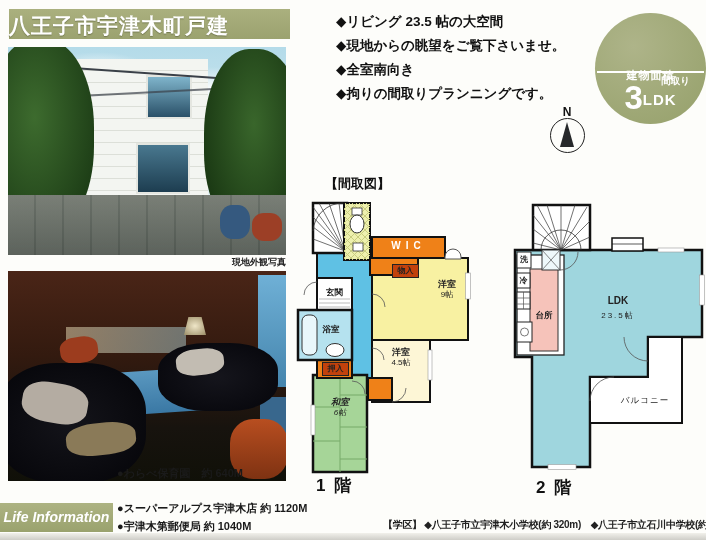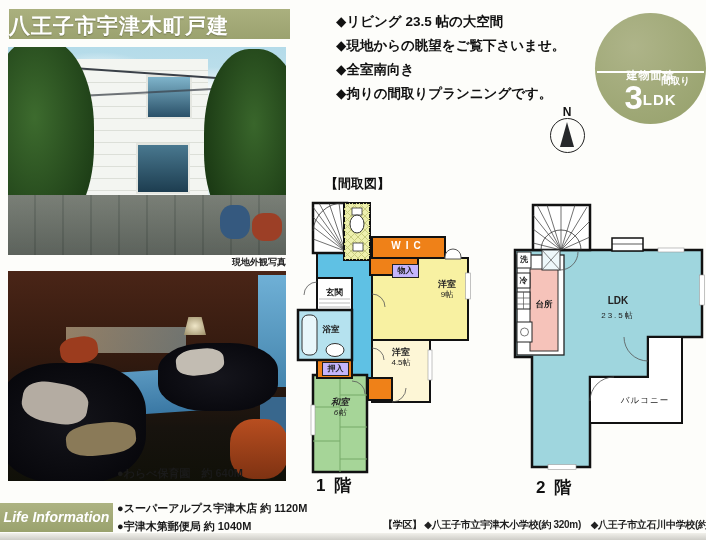--- a/index.html
+++ b/index.html
@@ -52,21 +52,21 @@
 
   
   .plan-title{left:325px;top:175px;font-size:13px;font-weight:bold;color:#111;}
   #plan1{left:295px;top:195px;width:180px;height:290px;}
   #plan2{left:508px;top:195px;width:200px;height:290px;}
   .floor-label{font-size:17px;font-weight:bold;color:#111;letter-spacing:2px;}
   #f1-label{left:316px;top:474px;}
   #f2-label{left:536px;top:476px;}
 
   .rlabel{position:absolute;text-align:center;color:#222;line-height:1.25;}
-  .pill{background:#c4b5fd;border:1px solid #222;font-size:8px;font-weight:bold;line-height:11px;}
+  .pill{background:#c2410c;border:1px solid #222;font-size:8px;font-weight:bold;line-height:11px;}
   .wic-t{left:77px;top:45px;width:73px;font-size:10px;font-weight:bold;color:#fff;letter-spacing:5px;}
   .room-n{font-size:9px;font-weight:bold;}
   .room-s{font-size:8px;}
 
   
   .life-label{
     left:0;top:503px;width:113px;height:29px;
     background:linear-gradient(180deg,#adb382,#9aa26e);
     color:#fff;font-size:14px;font-weight:bold;font-style:italic;
     text-align:center;line-height:29px;
@@ -254,21 +254,21 @@
     <path d="M34,55 L52,75 M52,55 L34,75" stroke="#555" stroke-width="0.7"></path>
 
     <path d="M70,57 A18,18 0 0 1 52,75" stroke="#555" stroke-width="0.8" fill="none"></path>
     <path d="M116,142 A24,24 0 0 0 140,166" stroke="#555" stroke-width="0.8" fill="none"></path>
     <path d="M106,182 A24,24 0 0 0 82,206" stroke="#555" stroke-width="0.8" fill="none"></path>
 
     <rect x="191.5" y="80" width="5" height="30" fill="#fff" stroke="#999" stroke-width="0.6"></rect>
     <rect x="40" y="269.5" width="28" height="5" fill="#fff" stroke="#999" stroke-width="0.6"></rect>
     <rect x="150" y="53" width="26" height="4" fill="#fff" stroke="#999" stroke-width="0.6"></rect>
   </svg>
-  <div class="rlabel" style="left:20px;top:104px;width:32px;font-size:8.5px;font-weight:bold;">台所</div>
+  <div class="rlabel" style="left:20px;top:116px;width:32px;font-size:8.5px;font-weight:bold;font-family:Liberation Mono, monospace;">台所</div>
   <div class="rlabel" style="left:85px;top:100px;width:50px;font-size:10px;font-weight:bold;">LDK</div>
   <div class="rlabel" style="left:78px;top:116px;width:64px;font-size:8px;letter-spacing:2px;">23.5帖</div>
   <div class="rlabel" style="left:105px;top:200px;width:64px;font-size:8.5px;letter-spacing:1px;">バルコニー</div>
   <div class="rlabel" style="left:9px;top:60px;width:14px;font-size:8px;font-weight:bold;">洗</div>
   <div class="rlabel" style="left:9px;top:81px;width:13px;font-size:8px;font-weight:bold;">冷</div>
 </div>
 <div class="abs floor-label" id="f2-label">2 階</div>
 
 <div class="abs school">【学区】 ◆八王子市立宇津木小学校(約 320m)　◆八王子市立石川中学校(約 560m)</div>
 

